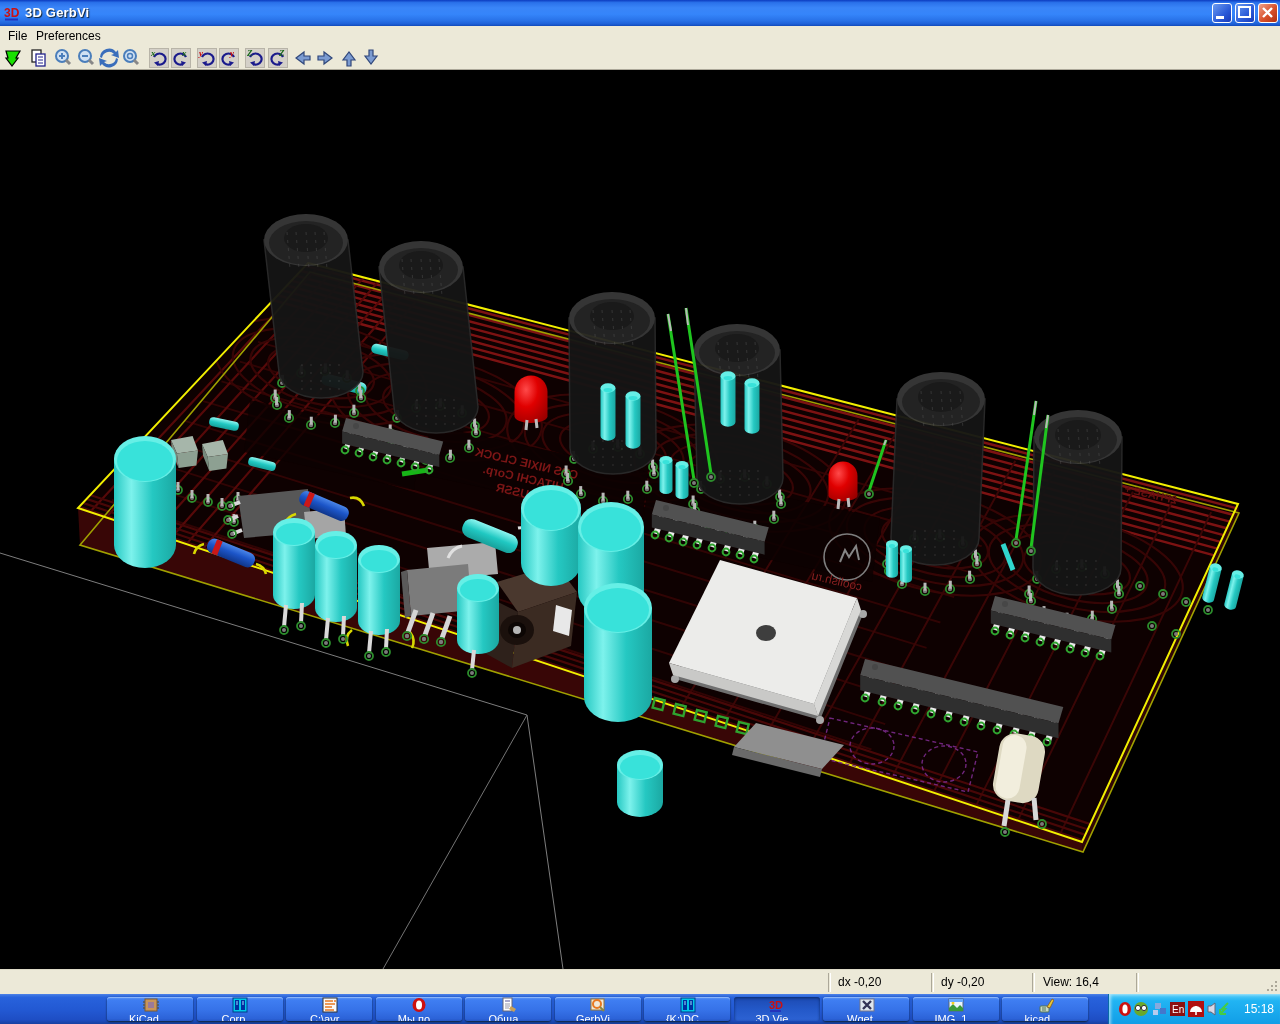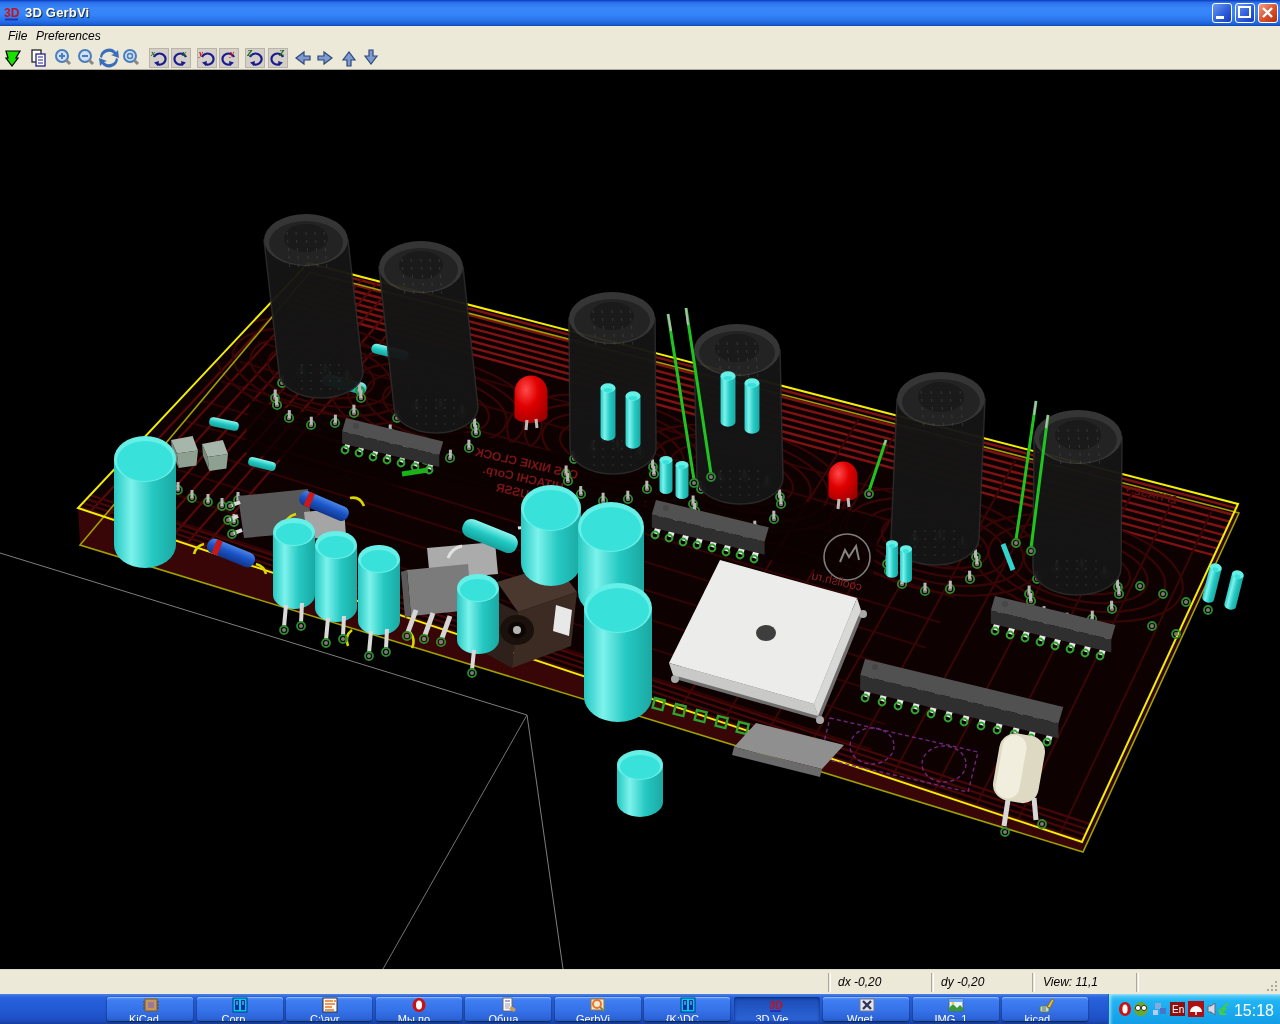--- a/index.html
+++ b/index.html
@@ -5,45 +5,45 @@
 #titlebar { position:absolute; left:0; top:0; width:1280px; height:26px;
   background:linear-gradient(180deg,#0c3bc0 0%,#2a71ea 10%,#3a85f8 30%,#3585fa 55%,#2973e9 78%,#1e61d8 92%,#1149ba 100%); }
 #titlebar .txt { position:absolute; left:25px; top:5px; color:#fff; font-size:13px; font-weight:bold;
   text-shadow:1px 1px 1px #123; letter-spacing:0.2px; }
 #ticon { position:absolute; left:4px; top:4px; width:18px; height:18px; }
 .wbtn { position:absolute; top:3px; width:20px; height:20px; border-radius:3px; border:1px solid #fff;
   color:#fff; font-size:12px; text-align:center; line-height:18px; font-weight:bold; }
 #bmin { left:1212px; background:linear-gradient(135deg,#6a9af0 0%,#2a5ad8 60%,#1a3ab8 100%); }
 #bmax { left:1235px; background:linear-gradient(135deg,#6a9af0 0%,#2a5ad8 60%,#1a3ab8 100%); }
 #bclose { left:1258px; background:linear-gradient(135deg,#f0a088 0%,#d8502a 55%,#b03010 100%); }
-#menubar { position:absolute; left:0; top:26px; width:1280px; height:19px; background:#ece9d8; font-size:12px; color:#000;font-style:italic; }
+#menubar { position:absolute; left:0; top:26px; width:1280px; height:19px; background:#ece9d8; font-size:12px; color:#000; }
 #menubar span { position:absolute; top:3px; }
 #toolbar { position:absolute; left:0; top:45px; width:1280px; height:25px; background:#ece9d8; border-bottom:1px solid #aca899; }
 #viewport { position:absolute; left:0; top:70px; width:1280px; height:899px; background:#000; }
 #statusbar { position:absolute; left:0; top:969px; width:1280px; height:25px; background:#ece9d8;
   border-top:1px solid #dedbc8; font-size:12px; color:#000; }
 .scell { position:absolute; top:3px; height:19px; border-left:1px solid #aca899; }
 .scell i { position:absolute; left:1px; top:0; height:19px; border-left:1px solid #fff; }
-.stext { position:absolute; top:5px;font-style:italic; }
+.stext { position:absolute; top:5px; }
 #taskbar { position:absolute; left:0; top:994px; width:1280px; height:30px;
   background:linear-gradient(180deg,#4f83e8 0%,#3670e0 6%,#2862dc 12%,#2258d2 55%,#1e4ec4 85%,#1640a0 100%); }
 #startbtn { position:absolute; left:0; top:0; width:94px; height:30px; border-radius:0 14px 14px 0;
   background:linear-gradient(180deg,#6fbb5a 0%,#3f9c3a 18%,#2f8a2e 55%,#247424 90%,#1c611c 100%);
   box-shadow:inset 0 1px 2px #bfe8a8, 2px 0 4px rgba(0,0,20,0.45); display:flex; align-items:center;margin-top:36px; }
 #startbtn b { color:#fff; font-size:16px; font-style:italic; text-shadow:1px 1px 2px #17441a; }
 .tbtn { position:absolute; top:3px; width:86px; height:24px; border-radius:3px;
   background:linear-gradient(180deg,#639af6 0%,#3f7ef2 12%,#3672e8 55%,#2c63d8 90%,#2456c4 100%);
   box-shadow:inset 0 1px 0 #8ab4f8, 0 1px 2px #123; color:#fff; font-size:11px;
   display:flex; align-items:center; overflow:hidden; white-space:nowrap;flex-direction:column; }
 .tbtn svg { margin:0 4px 0 5px; flex:none; }
 .tbtn.active { background:linear-gradient(180deg,#1c4ab2 0%,#2358c8 50%,#2d63d4 100%); box-shadow:inset 0 1px 3px #0a2a6a; }
 #tray { position:absolute; right:0; top:0; width:172px; height:46px;
   background:linear-gradient(180deg,#55ccf8 0%,#21b4f3 15%,#13a0e8 60%,#0e8fd8 90%,#0a7cc0 100%);
   box-shadow:inset 2px 1px 3px rgba(255,255,255,0.5); border-left:1px solid #0a6aa8; }
-#clock { position:absolute; right:6px; top:8px; color:#fff; font-size:16px; }
+#clock { position:absolute; right:6px; top:8px; color:#fff; font-size:12px; }
 </style></head>
 <body>
 <div id="titlebar">
   <svg id="ticon" viewBox="0 0 18 18">
       <text x="0" y="13" font-size="12" font-weight="bold" fill="#cc1010" font-family="Liberation Sans">3D</text>
       <path d="M1 15.5 h13" stroke="#2233bb" stroke-width="2"></path>
     </svg>
   <span class="txt">3D GerbVi</span>
   <div class="wbtn" id="bmin"><svg width="18" height="18" viewBox="0 0 18 18">
         <rect x="3" y="12" width="8" height="3" fill="#fff"></rect>
@@ -1115,21 +1115,21 @@
       <i></i>
     </div>
   <div class="scell" style="left:1032px;width:104px">
       <i></i>
     </div>
   <div class="scell" style="left:1136px;width:120px">
       <i></i>
     </div>
   <span class="stext" style="left:838px">dx -0,20</span>
   <span class="stext" style="left:941px">dy -0,20</span>
-  <span class="stext" style="left:1043px">View: 11,1</span>
+  <span class="stext" style="left:1043px">View: 16,4</span>
   <svg style="position:absolute;right:1px;bottom:1px" width="13" height="13">
       <g fill="#aca899">
         <rect x="9" y="9" width="2" height="2"></rect>
         <rect x="9" y="5" width="2" height="2"></rect>
         <rect x="5" y="9" width="2" height="2"></rect>
         <rect x="9" y="1" width="2" height="2"></rect>
         <rect x="5" y="5" width="2" height="2"></rect>
         <rect x="1" y="9" width="2" height="2"></rect>
       </g>
     </svg>

